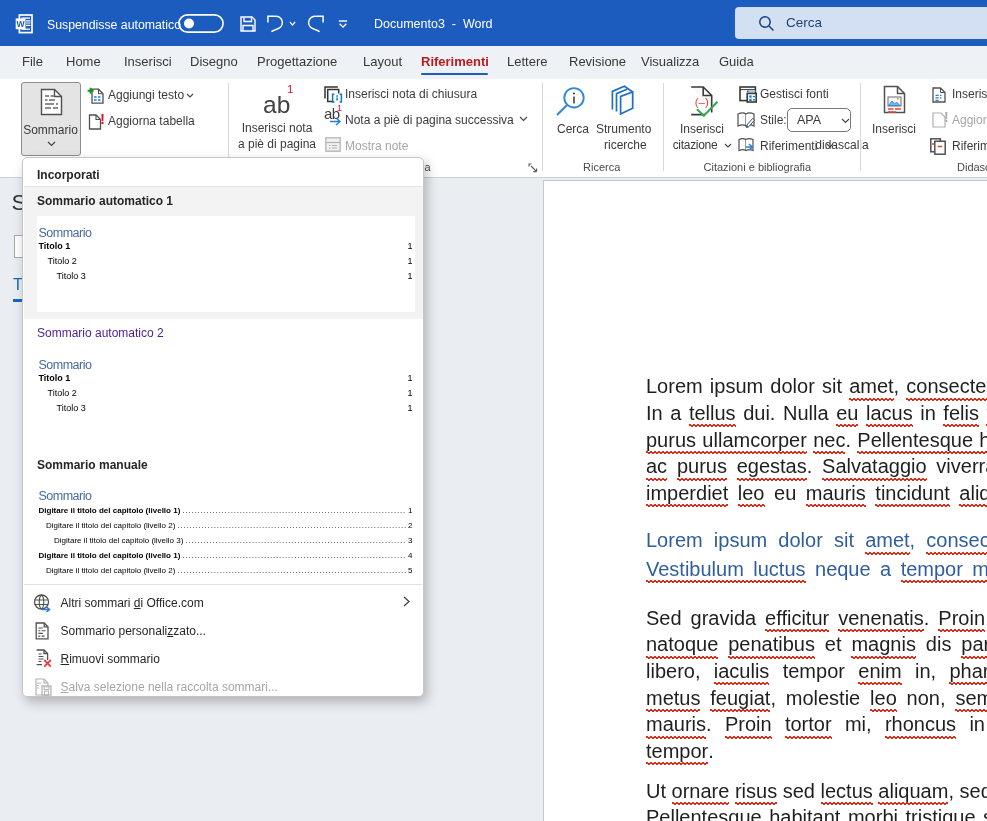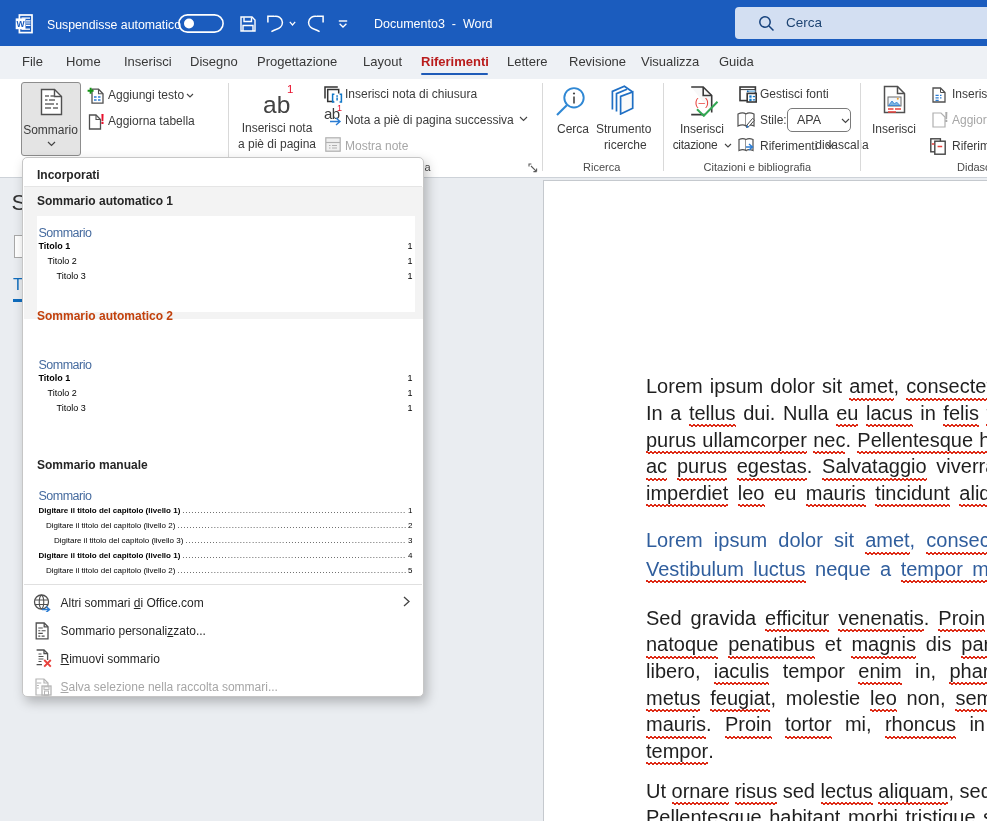--- a/index.html
+++ b/index.html
@@ -298,21 +298,21 @@
 
   <div class="abs" style="left:1px;top:29px;width:399px;height:132px;background:#f3f3f3"></div>
   <div class="abs" style="left:14px;top:36px;font-size:12px;font-weight:bold;color:#262626">Sommario automatico 1</div>
   <div class="abs" style="left:14px;top:58px;width:378px;height:96px;background:#fff">
     <div class="abs" style="left:1.5px;top:11px;font-size:12.5px;letter-spacing:-0.5px;color:#466b9f;line-height:1">Sommario</div>
     <div class="abs" style="left:1.5px;top:26px;width:374px;font-size:9px;line-height:1.1;color:#000;font-weight:bold">Titolo 1<span style="float:right;font-weight:normal">1</span></div>
     <div class="abs" style="left:10.5px;top:41px;width:365px;font-size:9px;line-height:1.1;color:#000">Titolo 2<span style="float:right">1</span></div>
     <div class="abs" style="left:19.5px;top:56px;width:356px;font-size:9px;line-height:1.1;color:#000">Titolo 3<span style="float:right">1</span></div>
   </div>
 
-  <div class="abs" style="left:14px;top:151px;font-size:12px;font-weight:bold;color:#c2410c">Sommario automatico 2</div>
+  <div class="abs" style="left:14px;top:168px;font-size:12px;font-weight:normal;color:#4c1d95">Sommario automatico 2</div>
   <div class="abs" style="left:14px;top:190px;width:378px;height:96px;background:#fff">
     <div class="abs" style="left:1.5px;top:11px;font-size:12.5px;letter-spacing:-0.5px;color:#466b9f;line-height:1">Sommario</div>
     <div class="abs" style="left:1.5px;top:26px;width:374px;font-size:9px;line-height:1.1;color:#000;font-weight:bold">Titolo 1<span style="float:right;font-weight:normal">1</span></div>
     <div class="abs" style="left:10.5px;top:41px;width:365px;font-size:9px;line-height:1.1;color:#000">Titolo 2<span style="float:right">1</span></div>
     <div class="abs" style="left:19.5px;top:56px;width:356px;font-size:9px;line-height:1.1;color:#000">Titolo 3<span style="float:right">1</span></div>
   </div>
 
   <div class="abs" style="left:14px;top:300px;font-size:12px;font-weight:bold;color:#262626">Sommario manuale</div>
   <div class="abs" style="left:14px;top:322px;width:378px;height:95px;background:#fff">
     <div class="abs" style="left:1.5px;top:10px;font-size:12.5px;letter-spacing:-0.5px;color:#466b9f;line-height:1">Sommario</div>

